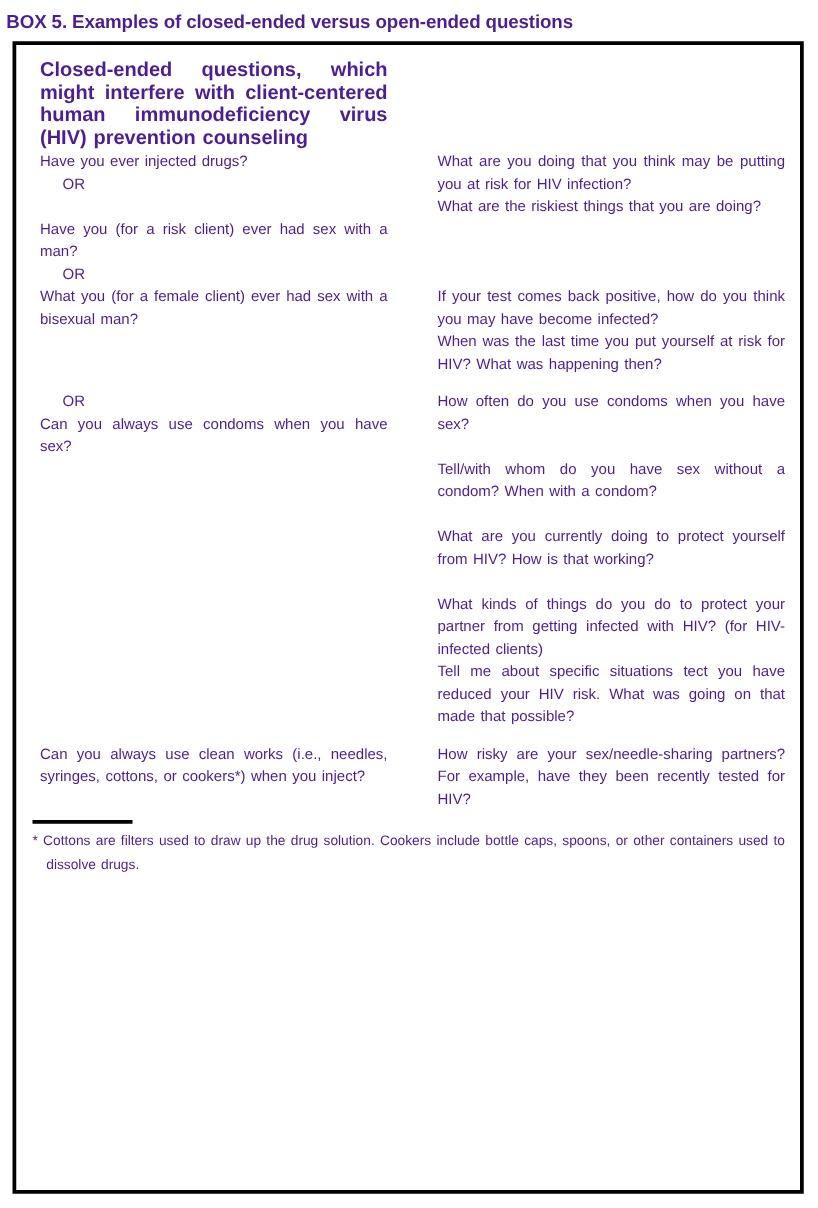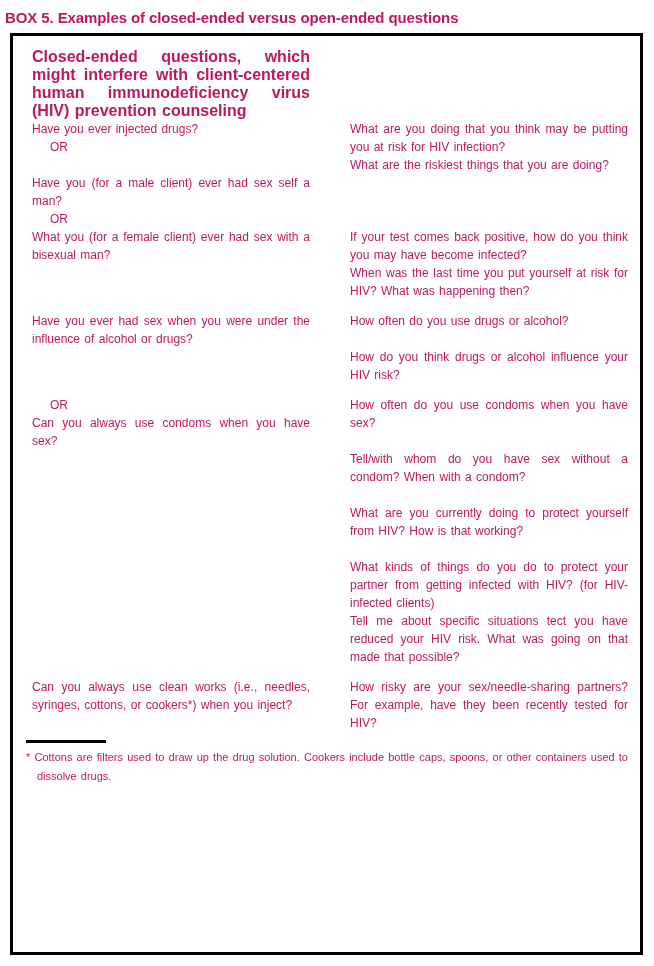--- a/index.html
+++ b/index.html
@@ -1,20 +1,20 @@
 <!DOCTYPE html>
 <html><head>
 <meta charset="utf-8">
 <style>
   html, body { margin: 0; padding: 0; background: #ffffff; }
   .page {
     width: 654px;
     height: 966px;
     background: #ffffff;
-    color: #be185d;
+    color: #4c1d95;
     font-family: "Liberation Sans", "DejaVu Sans", sans-serif;
     box-sizing: border-box;
     overflow: hidden;
   }
   .box-title {
     font-size: 15px;
     font-weight: bold;
     letter-spacing: -0.1px;
     padding: 9px 0 0 5px;
     margin: 0 0 7px 0;
@@ -72,38 +72,29 @@
   <div class="questions-box">
     <div class="header-row">
       <div class="cell col-header">Closed-ended questions, which might interfere with client-centered human immunodeficiency virus (HIV) preven­tion counseling</div>
     </div>
 
     <div id="table-body">
         <div class="row">
           <div class="cell">
             <p class="q">Have you ever injected drugs?</p>
             <p class="q indent">OR</p>
-            <p class="q" style="margin-top: 18px;">Have you (for a male client) ever had sex self a man?</p>
+            <p class="q" style="margin-top: 18px;">Have you (for a risk client) ever had sex with a man?</p>
             <p class="q indent">OR</p>
             <p class="q">What you (for a female client) ever had sex with a bisexual man?</p>
           </div>
           <div class="cell">
             <p class="q">What are you doing that you think may be putting you at risk for HIV infection?</p>
             <p class="q">What are the riskiest things that you are doing?</p>
             <p class="q" style="margin-top: 54px;">If your test comes back positive, how do you think you may have become infected?</p>
             <p class="q" style="">When was the last time you put your­self at risk for HIV? What was happen­ing then?</p>
-          </div>
-        </div>
-        <div class="row">
-          <div class="cell">
-            <p class="q">Have you ever had sex when you were under the influence of alcohol or drugs?</p>
-          </div>
-          <div class="cell">
-            <p class="q">How often do you use drugs or alcohol?</p>
-            <p class="q" style="margin-top: 18px;">How do you think drugs or alcohol influence your HIV risk?</p>
           </div>
         </div>
         <div class="row">
           <div class="cell">
             <p class="q indent">OR</p>
             <p class="q">Can you always use condoms when you have sex?</p>
           </div>
           <div class="cell">
             <p class="q">How often do you use condoms when you have sex?</p>
             <p class="q" style="margin-top: 18px;">Tell/with whom do you have sex without a condom? When with a con­dom?</p>

